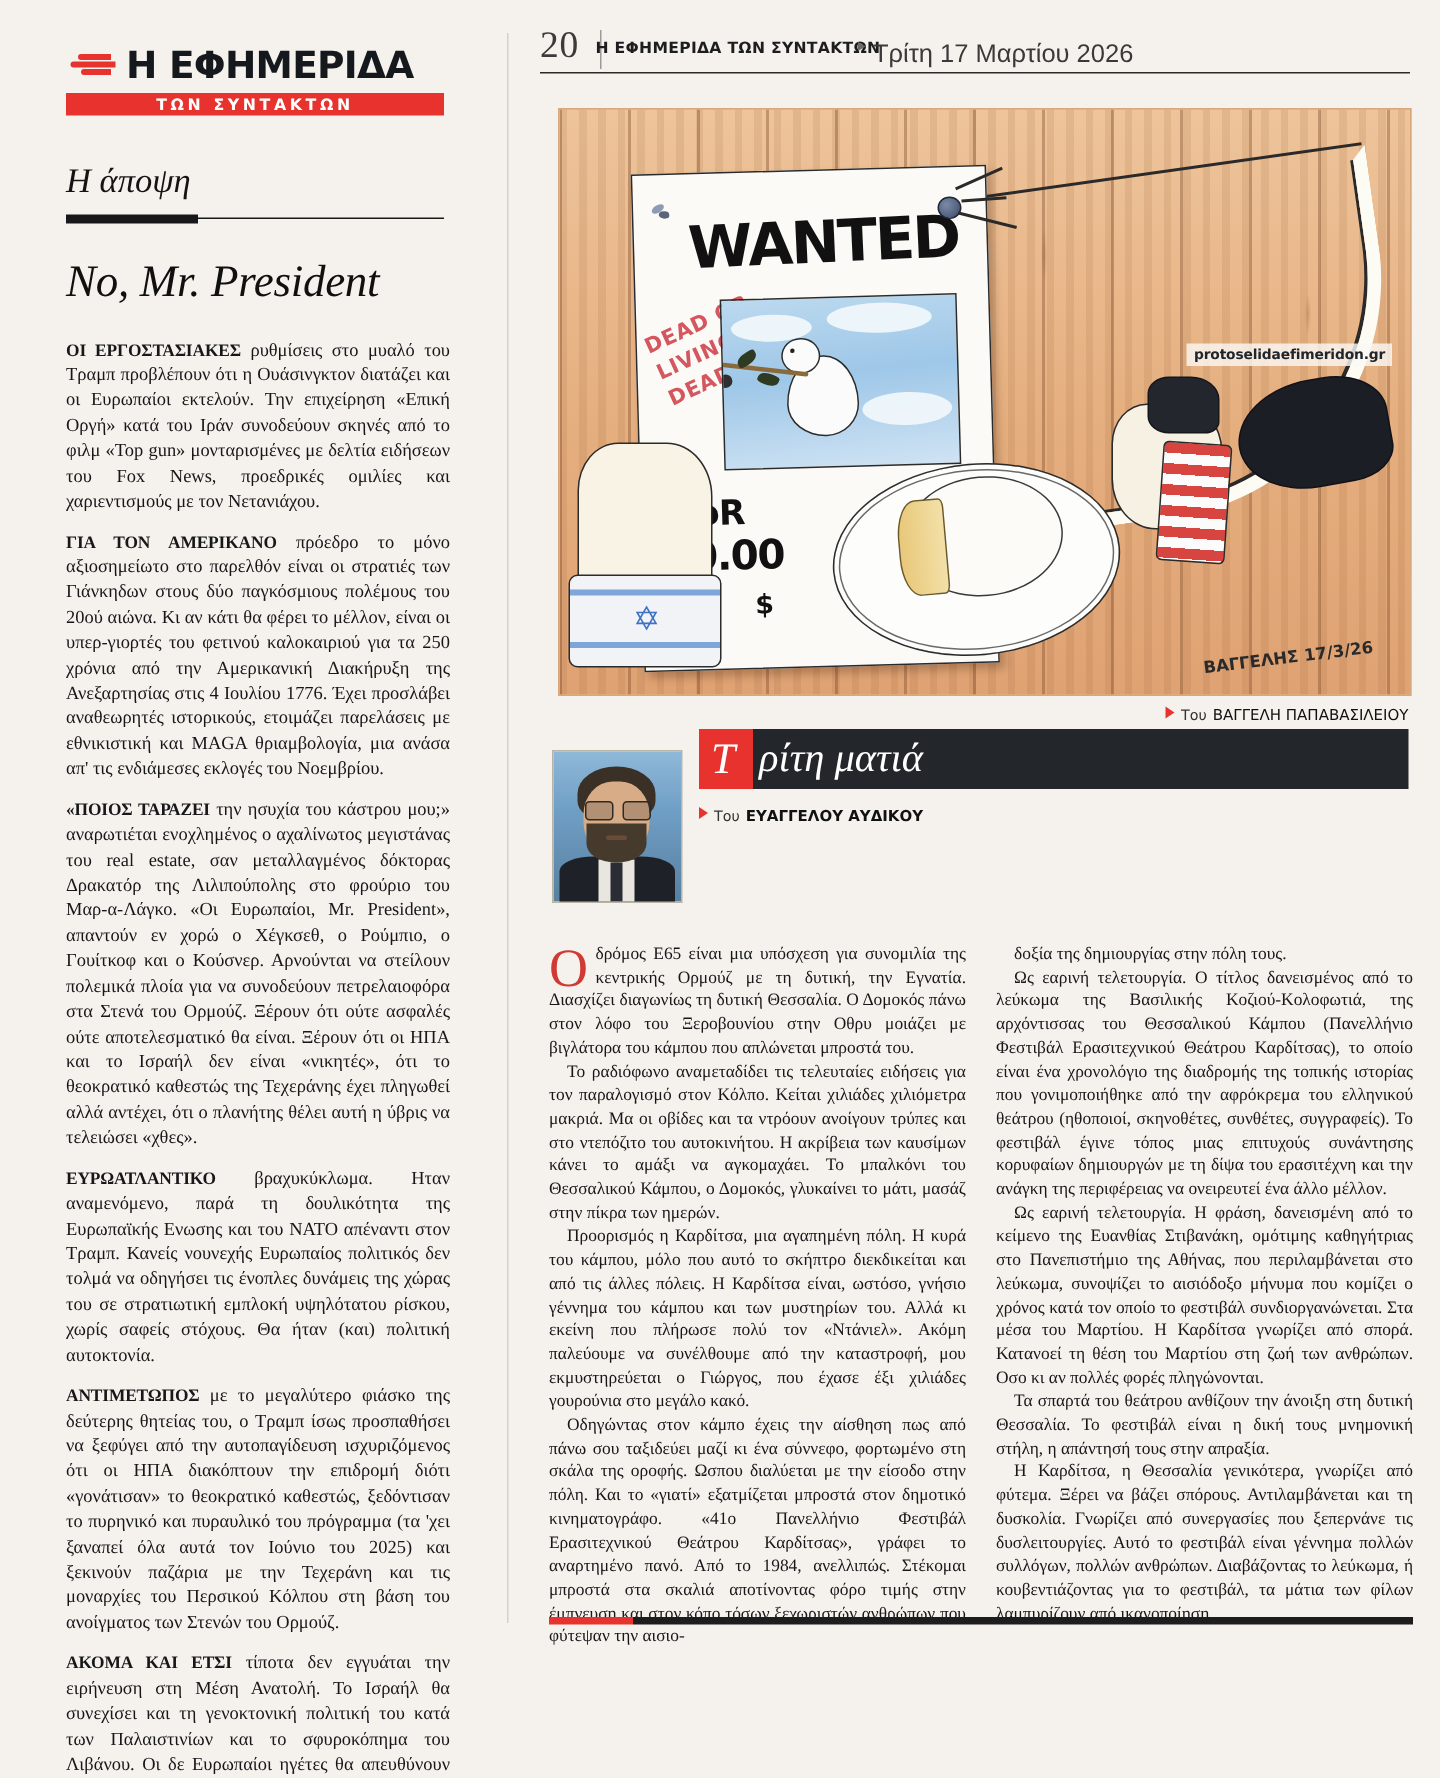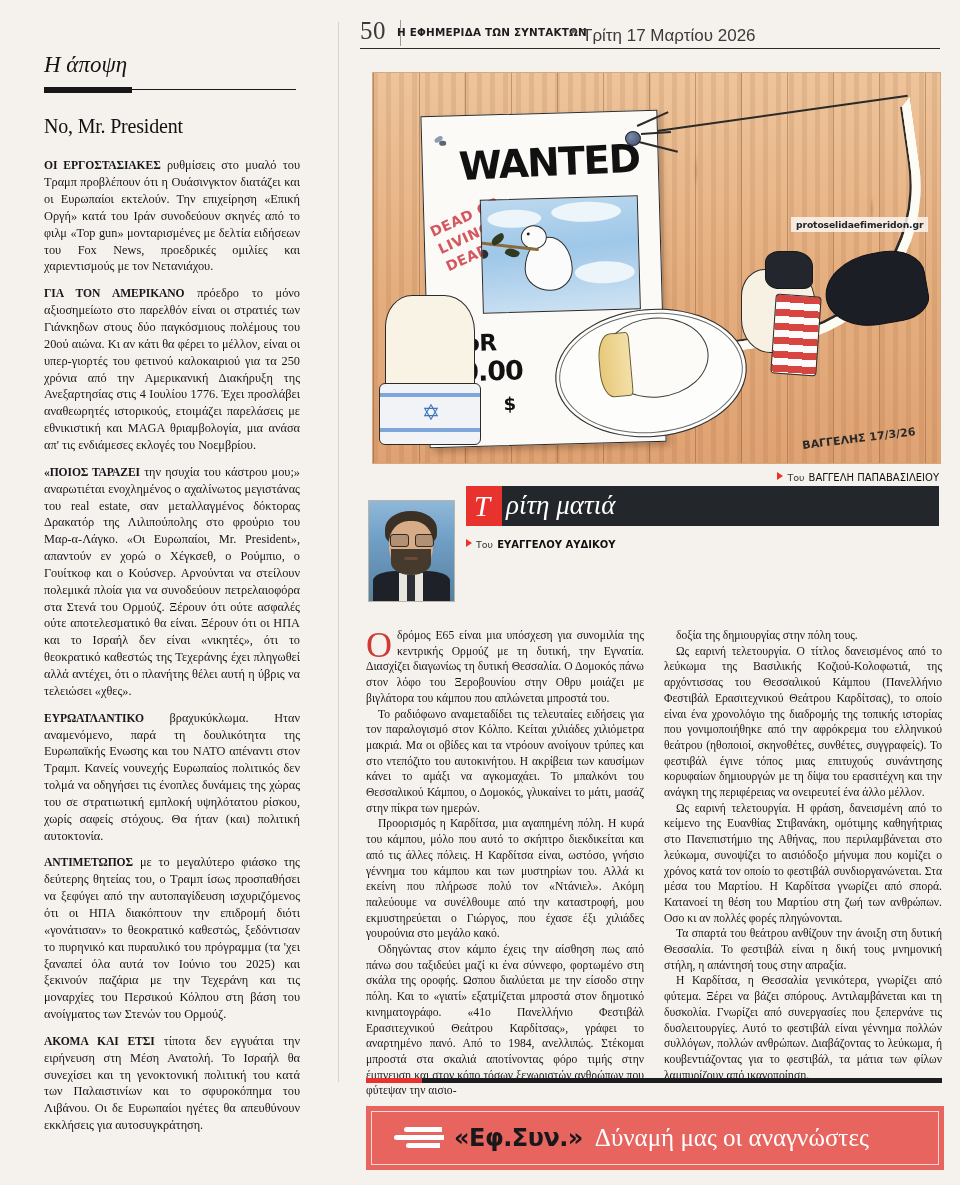--- a/index.html
+++ b/index.html
@@ -41,22 +41,23 @@
     margin-top:26px;
     font-family:"Liberation Serif", serif;
     font-style:italic;font-size:23px;color:#141414;
   }
   .rule-wrap{margin-top:9px;width:252px;height:6px;position:relative;}
   .rule-wrap .blk{position:absolute;left:0;top:0;width:88px;height:6px;background:#18181a;}
   .rule-wrap .thin{position:absolute;left:88px;top:2px;width:164px;height:1.3px;background:#18181a;}
 
   .headline{
     margin-top:22px;
-    font-size:20px;line-height:1.12;color:#101010;
+    font-size:30px;line-height:1.12;color:#101010;
     letter-spacing:-0.2px;
+    font-style:italic;
   }
 
   .op-body{margin-top:20px;width:256px;}
   .op-body p{
     margin:0 0 10px 0;
     font-size:12.3px;line-height:1.37;
     text-align:justify;
     color:#17171a;
     hyphens:auto;
   }
@@ -230,21 +231,21 @@
     position:absolute;left:452px;top:180px;width:100px;height:70px;
     background:#1b1e24;border:1.5px solid #101218;
     border-radius:54% 40% 30% 50%;transform:rotate(-10deg);
   }
   .sign{
     position:absolute;right:24px;bottom:18px;
     font-family:"DejaVu Sans", sans-serif;font-weight:bold;font-size:11px;
     color:#2a2a2a;transform:rotate(-7deg);line-height:1.05;text-align:center;
   }
   .watermark{
-    position:absolute;left:418px;top:144px;
+    position:absolute;left:418px;top:156px;
     background:rgba(250,248,243,.82);
     padding:2px 5px;
     font-family:"DejaVu Sans", sans-serif;font-weight:bold;font-size:9.2px;
     color:#20242c;letter-spacing:-0.1px;
   }
 
   .cartoon-credit{
     position:absolute;left:372px;top:467px;width:567px;height:16px;
     text-align:right;
   }
@@ -358,20 +359,33 @@
 </style>
 </head>
 <body>
 
 <div class="page">
 
   <div class="vrule"></div>
 
   <div class="left-col">
 
+    <div class="masthead">
+      <div class="mh-row">
+        <span class="mh-swoosh">
+            <i></i>
+            <i></i>
+            <i></i>
+          </span>
+        <span class="mh-title">Η ΕΦΗΜΕΡΙΔΑ</span>
+      </div>
+      <div class="mh-sub">
+        <span>ΤΩΝ ΣΥΝΤΑΚΤΩΝ</span>
+      </div>
+    </div>
 
     <div class="kicker">Η άποψη</div>
 
     <div class="rule-wrap">
       <div class="blk"></div>
       <div class="thin"></div>
     </div>
 
     <div class="headline">No, Mr. President</div>
 
@@ -379,21 +393,21 @@
         <p><b>ΟΙ ΕΡΓΟΣΤΑΣΙΑΚΕΣ</b><span> ρυθμίσεις στο μυαλό του Τραμπ προβλέπουν ότι η Ουάσινγκτον διατάζει και οι Ευρωπαίοι εκτελούν. Την επιχείρηση «Επική Οργή» κατά του Ιράν συνοδεύουν σκηνές από το φιλμ «Top gun» μονταρισμένες με δελτία ειδήσεων του Fox News, προεδρικές ομιλίες και χαριεντισμούς με τον Νετανιάχου.</span></p>
         <p><b>ΓΙΑ ΤΟΝ ΑΜΕΡΙΚΑΝΟ</b><span> πρόεδρο το μόνο αξιοσημείωτο στο παρελθόν είναι οι στρατιές των Γιάνκηδων στους δύο παγκόσμιους πολέμους του 20ού αιώνα. Κι αν κάτι θα φέρει το μέλλον, είναι οι υπερ-γιορτές του φετινού καλοκαιριού για τα 250 χρόνια από την Αμερικανική Διακήρυξη της Ανεξαρτησίας στις 4 Ιουλίου 1776. Έχει προσλάβει αναθεωρητές ιστορικούς, ετοιμάζει παρελάσεις με εθνικιστική και MAGA θριαμβολογία, μια ανάσα απ' τις ενδιάμεσες εκλογές του Νοεμβρίου.</span></p>
         <p><b>«ΠΟΙΟΣ ΤΑΡΑΖΕΙ</b><span> την ησυχία του κάστρου μου;» αναρωτιέται ενοχλημένος ο αχαλίνωτος μεγιστάνας του real estate, σαν μεταλλαγμένος δόκτορας Δρακατόρ της Λιλιπούπολης στο φρούριο του Μαρ-α-Λάγκο. «Οι Ευρωπαίοι, Mr. President», απαντούν εν χορώ ο Χέγκσεθ, ο Ρούμπιο, ο Γουίτκοφ και ο Κούσνερ. Αρνούνται να στείλουν πολεμικά πλοία για να συνοδεύουν πετρελαιοφόρα στα Στενά του Ορμούζ. Ξέρουν ότι ούτε ασφαλές ούτε αποτελεσματικό θα είναι. Ξέρουν ότι οι ΗΠΑ και το Ισραήλ δεν είναι «νικητές», ότι το θεοκρατικό καθεστώς της Τεχεράνης έχει πληγωθεί αλλά αντέχει, ότι ο πλανήτης θέλει αυτή η ύβρις να τελειώσει «χθες».</span></p>
         <p><b>ΕΥΡΩΑΤΛΑΝΤΙΚΟ</b><span> βραχυκύκλωμα. Ηταν αναμενόμενο, παρά τη δουλικότητα της Ευρωπαϊκής Ενωσης και του ΝΑΤΟ απέναντι στον Τραμπ. Κανείς νουνεχής Ευρωπαίος πολιτικός δεν τολμά να οδηγήσει τις ένοπλες δυνάμεις της χώρας του σε στρατιωτική εμπλοκή υψηλότατου ρίσκου, χωρίς σαφείς στόχους. Θα ήταν (και) πολιτική αυτοκτονία.</span></p>
         <p><b>ΑΝΤΙΜΕΤΩΠΟΣ</b><span> με το μεγαλύτερο φιάσκο της δεύτερης θητείας του, ο Τραμπ ίσως προσπαθήσει να ξεφύγει από την αυτοπαγίδευση ισχυριζόμενος ότι οι ΗΠΑ διακόπτουν την επιδρομή διότι «γονάτισαν» το θεοκρατικό καθεστώς, ξεδόντισαν το πυρηνικό και πυραυλικό του πρόγραμμα (τα 'χει ξαναπεί όλα αυτά τον Ιούνιο του 2025) και ξεκινούν παζάρια με την Τεχεράνη και τις μοναρχίες του Περσικού Κόλπου στη βάση του ανοίγματος των Στενών του Ορμούζ.</span></p>
         <p><b>ΑΚΟΜΑ ΚΑΙ ΕΤΣΙ</b><span> τίποτα δεν εγγυάται την ειρήνευση στη Μέση Ανατολή. Το Ισραήλ θα συνεχίσει και τη γενοκτονική πολιτική του κατά των Παλαιστινίων και το σφυροκόπημα του Λιβάνου. Οι δε Ευρωπαίοι ηγέτες θα απευθύνουν εκκλήσεις για αυτοσυγκράτηση.</span></p>
       </div>
   </div>
 
   <div class="page-head">
-    <div class="page-num">50</div>
+    <div class="page-num">20</div>
     <div class="head-divider"></div>
     <div class="head-paper">Η ΕΦΗΜΕΡΙΔΑ ΤΩΝ ΣΥΝΤΑΚΤΩΝ</div>
     <div class="head-arrow"></div>
     <div class="head-date">Τρίτη 17 Μαρτίου 2026</div>
   </div>
   <div class="head-rule"></div>
 
   <div class="cartoon">
     <div class="wood"></div>
     <div class="grain"></div>
@@ -496,25 +510,14 @@
         <p><span>Τα σπαρτά του θεάτρου ανθίζουν την άνοιξη στη δυτική Θεσσαλία. Το φεστιβάλ είναι η δική τους μνημονική στήλη, η απάντησή τους στην απραξία.</span></p>
         <p><span>Η Καρδίτσα, η Θεσσαλία γενικότερα, γνωρίζει από φύτεμα. Ξέρει να βάζει σπόρους. Αντιλαμβάνεται και τη δυσκολία. Γνωρίζει από συνεργασίες που ξεπερνάνε τις δυσλειτουργίες. Αυτό το φεστιβάλ είναι γέννημα πολλών συλλόγων, πολλών ανθρώπων. Διαβάζοντας το λεύκωμα, ή κουβεντιάζοντας για το φεστιβάλ, τα μάτια των φίλων λαμπυρίζουν από ικανοποίηση.</span></p>
       </div>
   </div>
 
   <div class="mid-rule">
     <span class="r"></span>
     <span class="b"></span>
   </div>
 
-  <div class="ad">
-    <div class="ad-inner">
-      <span class="ad-swoosh">
-          <i></i>
-          <i></i>
-          <i></i>
-        </span>
-      <span class="ad-brand">«Εφ.Συν.»</span>
-      <span class="ad-tag">Δύναμή μας οι αναγνώστες</span>
-    </div>
-  </div>
 
 </div>
 
 </body></html>

